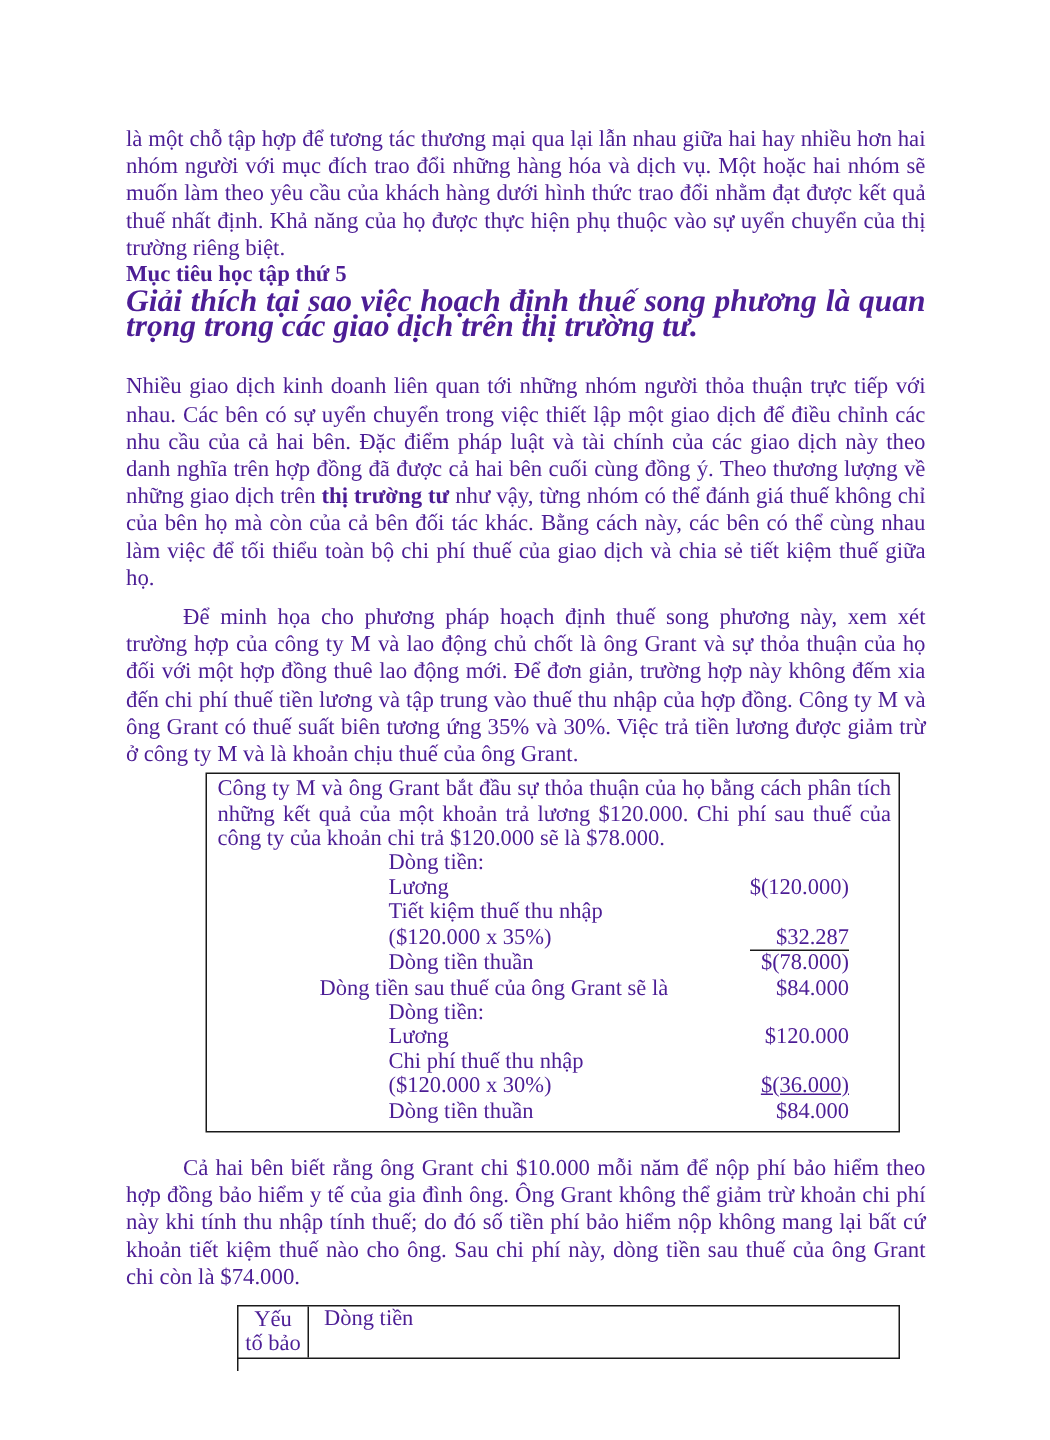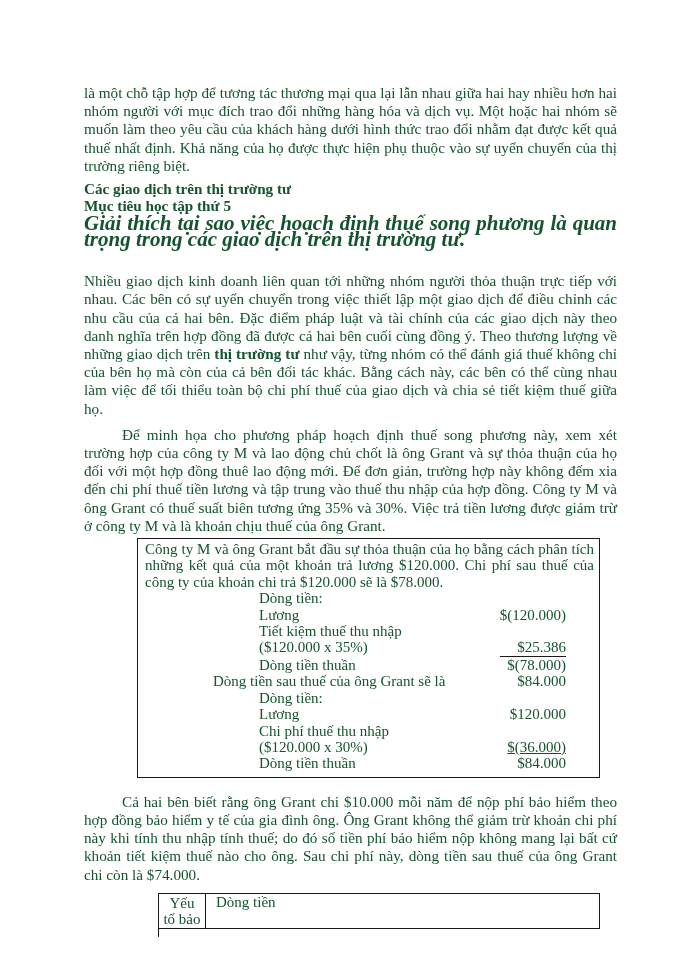--- a/index.html
+++ b/index.html
@@ -1,19 +1,19 @@
 <!DOCTYPE html>
 <html><head>
 <meta charset="utf-8">
 <style>
   * { margin:0; padding:0; box-sizing:border-box; }
   html,body { background:#ffffff; }
   .page {
     width:700px; height:960px; background:#ffffff; position:relative;
-    overflow:hidden; color:#14532d;
+    overflow:hidden; color:#4c1d95;
     font-family:"Liberation Serif", serif;
   }
   .content { position:absolute; left:84px; top:84px; width:533px; }
 
   p.body { font-size:15.2px; line-height:18.2px; text-align:justify; }
   .p2 { line-height:17.2px;margin-top:24px; }
   .indent { text-indent:38px; }
   .h-bold { font-size:15.2px; line-height:16.8px; font-weight:bold; }
   .h1 { margin-top:6px; }
   .h-boldital { font-size:21px; line-height:16.8px; font-weight:bold; font-style:italic; text-align:justify; }
@@ -53,21 +53,20 @@
   .tbl2-tick { position:absolute; left:-1.5px; bottom:-9px; width:1.5px; height:8px; background:#1a1a1a; }
 </style>
 </head>
 <body>
 
 <div class="page">
   <div class="content">
 
     <p class="body">là một chỗ tập hợp để tương tác thương mại qua lại lẫn nhau giữa hai hay nhiều hơn hai nhóm người với mục đích trao đổi những hàng hóa và dịch vụ. Một hoặc hai nhóm sẽ muốn làm theo yêu cầu của khách hàng dưới hình thức trao đổi nhằm đạt được kết quả thuế nhất định. Khả năng của họ được thực hiện phụ thuộc vào sự uyển chuyển của thị trường riêng biệt.</p>
 
-    <p class="h-bold h1">Các giao dịch trên thị trường tư</p>
     <p class="h-bold">Mục tiêu học tập thứ 5</p>
     <p class="h-boldital">Giải thích tại sao việc hoạch định thuế song phương là quan trọng trong các giao dịch trên thị trường tư.</p>
 
     <p class="body p2"><span>Nhiều giao dịch kinh doanh liên quan tới những nhóm người thỏa thuận trực tiếp với nhau. Các bên có sự uyển chuyển trong việc thiết lập một giao dịch để điều chỉnh các nhu cầu của cả hai bên. Đặc điểm pháp luật và tài chính của các giao dịch này theo danh nghĩa trên hợp đồng đã được cả hai bên cuối cùng đồng ý. Theo thương lượng về những giao dịch trên </span><b>thị trường tư</b><span> như vậy, từng nhóm có thể đánh giá thuế không chỉ của bên họ mà còn của cả bên đối tác khác. Bằng cách này, các bên có thể cùng nhau làm việc để tối thiểu toàn bộ chi phí thuế của giao dịch và chia sẻ tiết kiệm thuế giữa họ.</span></p>
 
     <p class="body indent p3">Để minh họa cho phương pháp hoạch định thuế song phương này, xem xét trường hợp của công ty M và lao động chủ chốt là ông Grant và sự thỏa thuận của họ đối với một hợp đồng thuê lao động mới. Để đơn giản, trường hợp này không đếm xia đến chi phí thuế tiền lương và tập trung vào thuế thu nhập của hợp đồng. Công ty M và ông Grant có thuế suất biên tương ứng 35% và 30%. Việc trả tiền lương được giảm trừ ở công ty M và là khoản chịu thuế của ông Grant.</p>
 
     <div class="tbl1">
       <div class="tbl1-main">
         <p class="tbl-intro">Công ty M và ông Grant bắt đầu sự thỏa thuận của họ bằng cách phân tích những kết quả của một khoản trả lương $120.000. Chi phí sau thuế của công ty của khoản chi trả $120.000 sẽ là $78.000.</p>
@@ -79,21 +78,21 @@
         <div class="fin-line ind-a">
           <span class="fin-label">Lương</span>
           <span class="fin-amount">$(120.000)</span>
         </div>
         <div class="fin-line ind-a">
           <span class="fin-label">Tiết kiệm thuế thu nhập</span>
           <span class="fin-amount"></span>
         </div>
         <div class="fin-line ind-a">
           <span class="fin-label">($120.000 x 35%)</span>
-          <span class="fin-amount amt-sum">$25.386</span>
+          <span class="fin-amount amt-sum">$32.287</span>
         </div>
         <div class="fin-line ind-a">
           <span class="fin-label">Dòng tiền thuần</span>
           <span class="fin-amount">$(78.000)</span>
         </div>
         <div class="fin-line ind-b">
           <span class="fin-label">Dòng tiền sau thuế của ông Grant sẽ là</span>
           <span class="fin-amount">$84.000</span>
         </div>
         <div class="fin-line ind-a">

